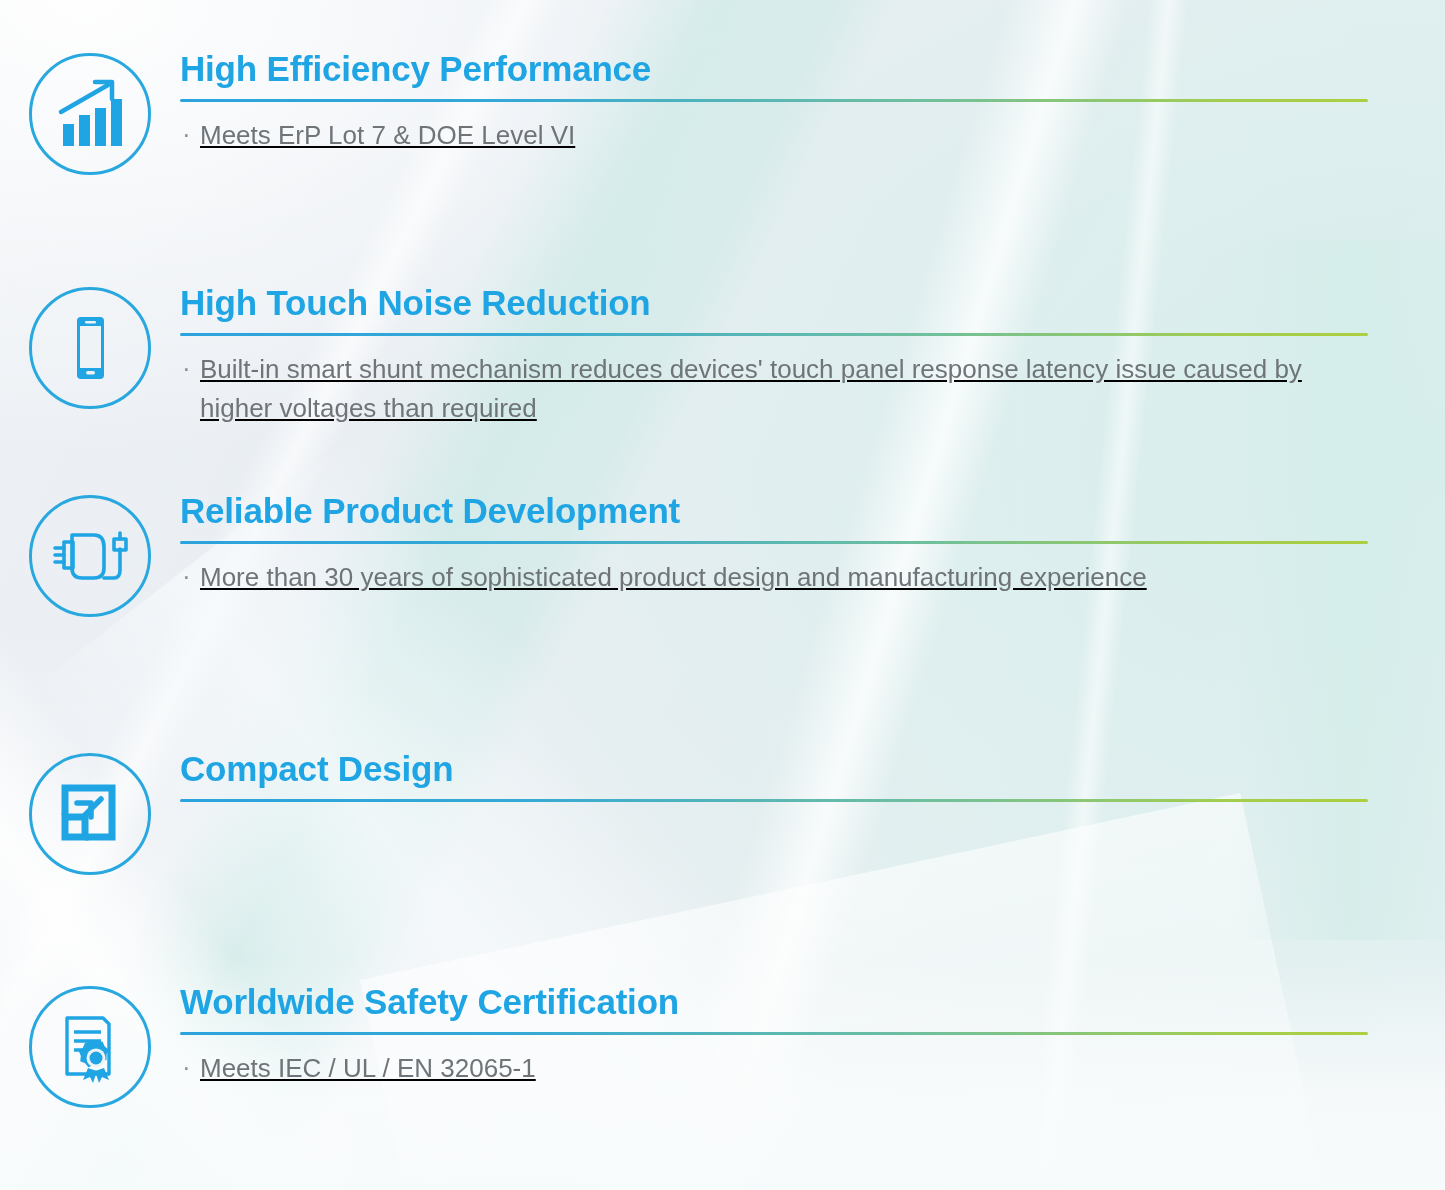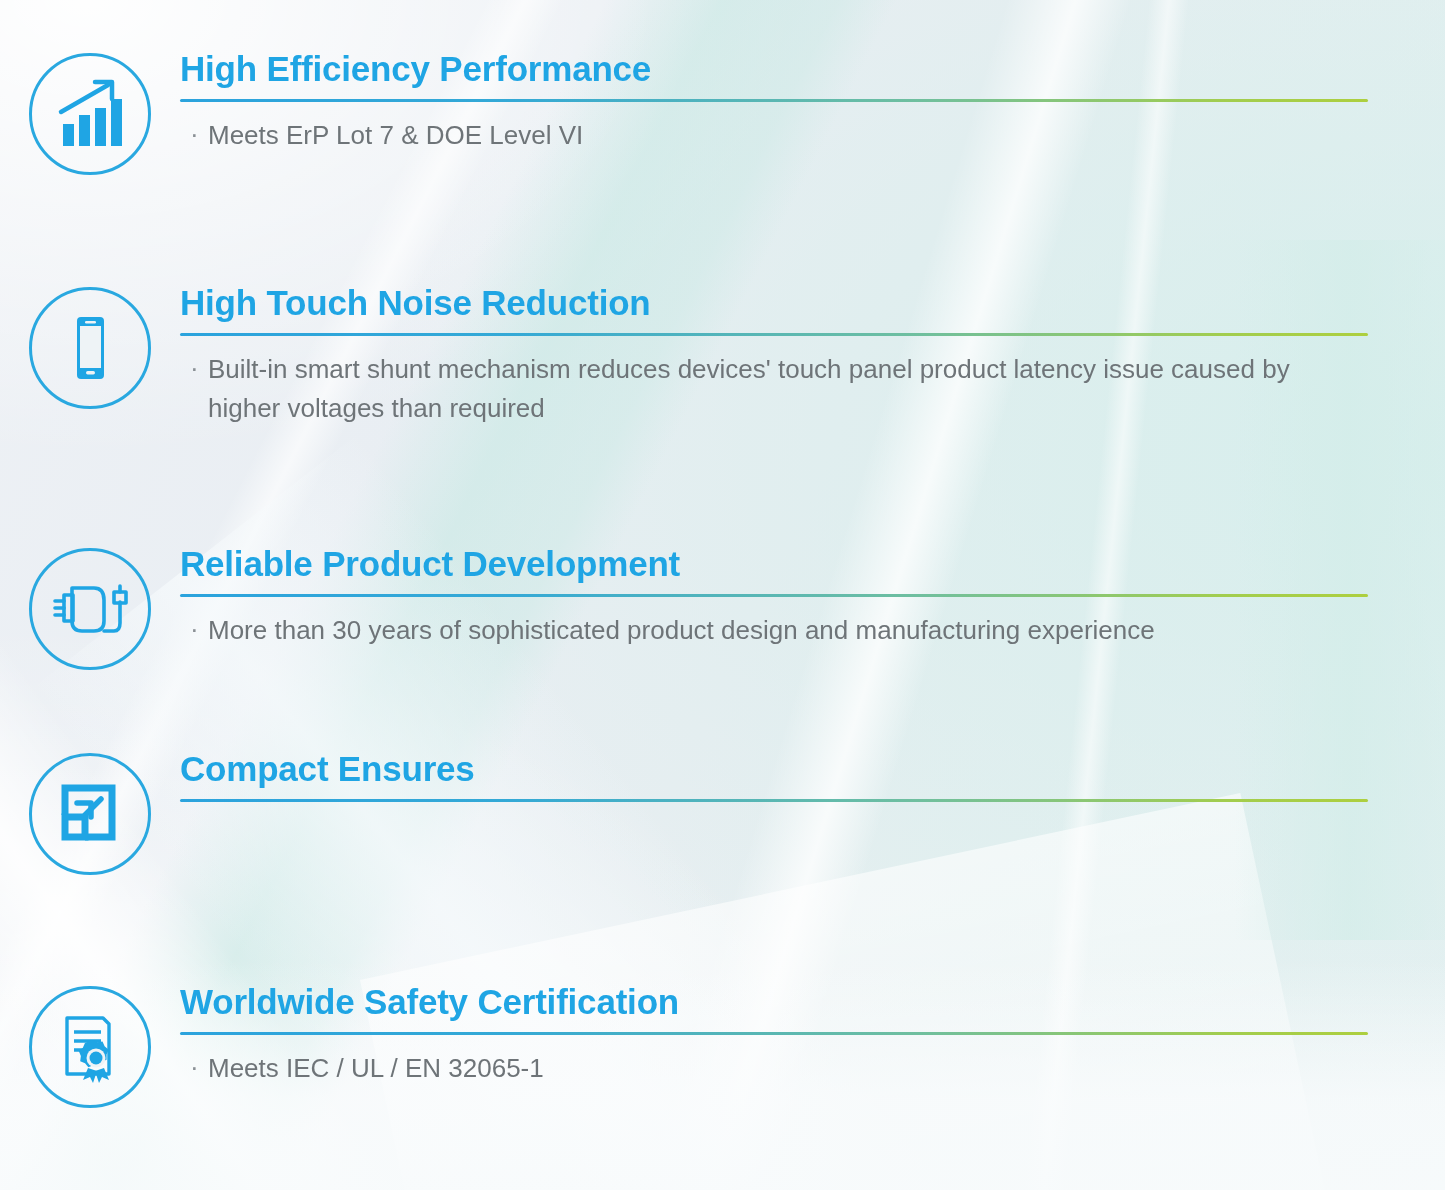--- a/index.html
+++ b/index.html
@@ -144,23 +144,24 @@
     white-space: nowrap;
   }
   .divider {
     height: 3px;
     width: 100%;
     border-radius: 2px;
     background: linear-gradient(90deg, #2ba3dd 0%, #34a9d6 28%, #6fbf9f 62%, #a2cd4e 88%, #adcf3f 100%);
     margin-bottom: 14px;
   }
   .bullets {
-    margin: 8px;
+    margin: 0;
     padding: 0;
     list-style: none;
+    text-decoration: underline;
   }
   .bullet {
     color: #6e7478;
     font-size: 26px;
     line-height: 1.48;
     position: relative;
     padding-left: 20px;
   }
   .bullet::before {
     content: "·";
@@ -223,26 +224,26 @@
             <rect x="29" y="17" width="21" height="42" fill="#eef3f6"></rect>
             <rect x="34" y="12" width="11" height="2.6" rx="1.3" fill="#eef3f6"></rect>
             <rect x="35" y="62" width="9" height="3.4" rx="1.7" fill="#eef3f6"></rect>
           </svg>
         </div>
       </div>
       <div class="feature-body">
         <div class="feature-title">High Touch Noise Reduction</div>
         <div class="divider"></div>
         <ul class="bullets">
-          <li class="bullet">Built-in smart shunt mechanism reduces devices' touch panel product latency issue caused by higher voltages than required</li>
+          <li class="bullet">Built-in smart shunt mechanism reduces devices' touch panel response latency issue caused by higher voltages than required</li>
         </ul>
       </div>
     </div>
 
-    <div class="feature" style="top:544px;justify-content:flex-end;">
+    <div class="feature" style="top:491px;justify-content:flex-end;">
       <div class="icon-wrap">
         <div class="icon-circle">
           <svg width="80" height="80" viewBox="0 0 80 80" aria-hidden="true">
             <g fill="none" stroke="#1fa5e4" stroke-width="3.6" stroke-linecap="round" stroke-linejoin="round">
               <path d="M22 19 L44 19 Q54 19 54 31 L54 52 Q54 62 44 62 L32 62 Q22 62 22 52 Z"></path>
               <rect x="14" y="26" width="9" height="26"></rect>
               <path d="M5 32 L14 32 M5 39 L14 39 M5 46 L14 46"></path>
               <path d="M54 62 L64 62 Q70 62 70 54 L70 33"></path>
               <rect x="64" y="23" width="12" height="11"></rect>
               <path d="M70 17 L70 23"></path>
@@ -266,21 +267,21 @@
             <g fill="none" stroke="#1fa5e4" stroke-width="7">
               <path d="M14 40 L14 13 L61 13 L61 62 L34 62"></path>
               <rect x="14" y="42" width="20" height="20"></rect>
             </g>
             <path d="M50 24 L34 40" stroke="#1fa5e4" stroke-width="5.5" stroke-linecap="round" fill="none"></path>
             <path d="M34 28 L34 42 L48 42" stroke="#1fa5e4" stroke-width="5.5" stroke-linecap="round" stroke-linejoin="round" fill="none" transform="rotate(180 37 35)"></path>
           </svg>
         </div>
       </div>
       <div class="feature-body">
-        <div class="feature-title">Compact Ensures</div>
+        <div class="feature-title">Compact Design</div>
         <div class="divider"></div>
       </div>
     </div>
 
     <div class="feature" style="top:982px;">
       <div class="icon-wrap">
         <div class="icon-circle">
           <svg width="78" height="78" viewBox="0 0 78 78" aria-hidden="true">
             <g fill="none" stroke="#1fa5e4" stroke-width="3.4" stroke-linejoin="round">
               <path d="M16 10 L52 10 L58 16 L58 66 L16 66 Z"></path>

